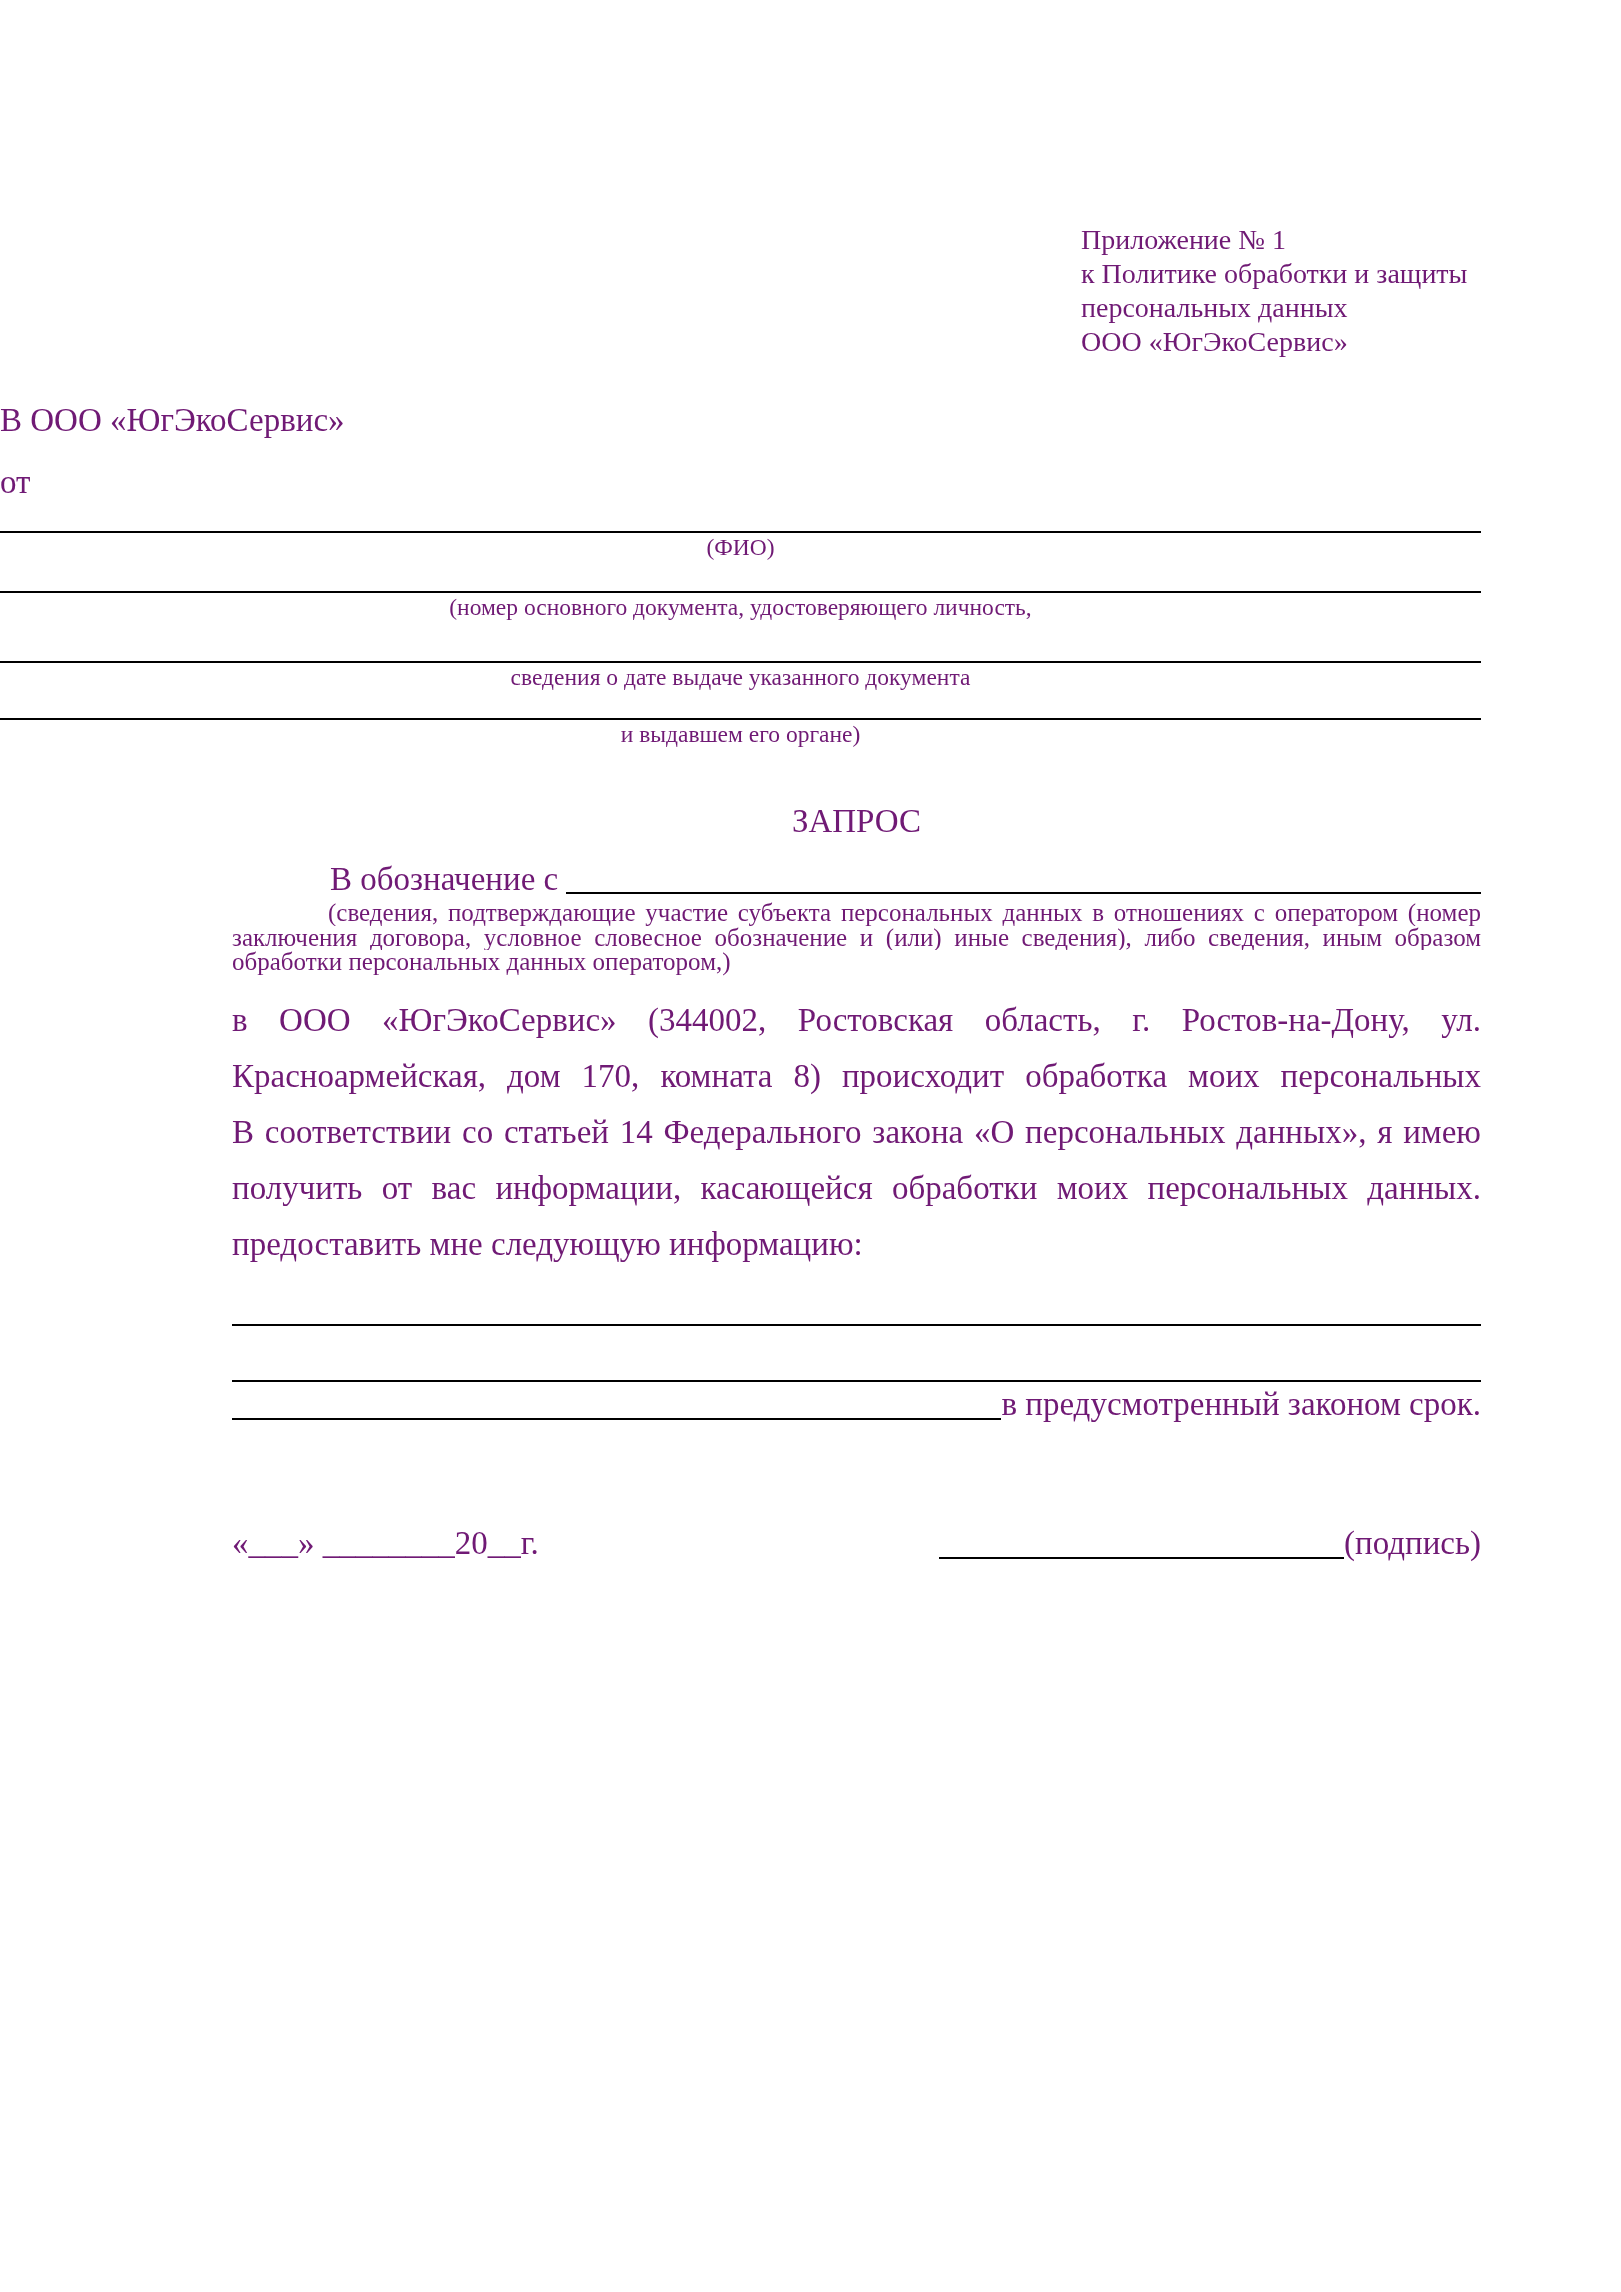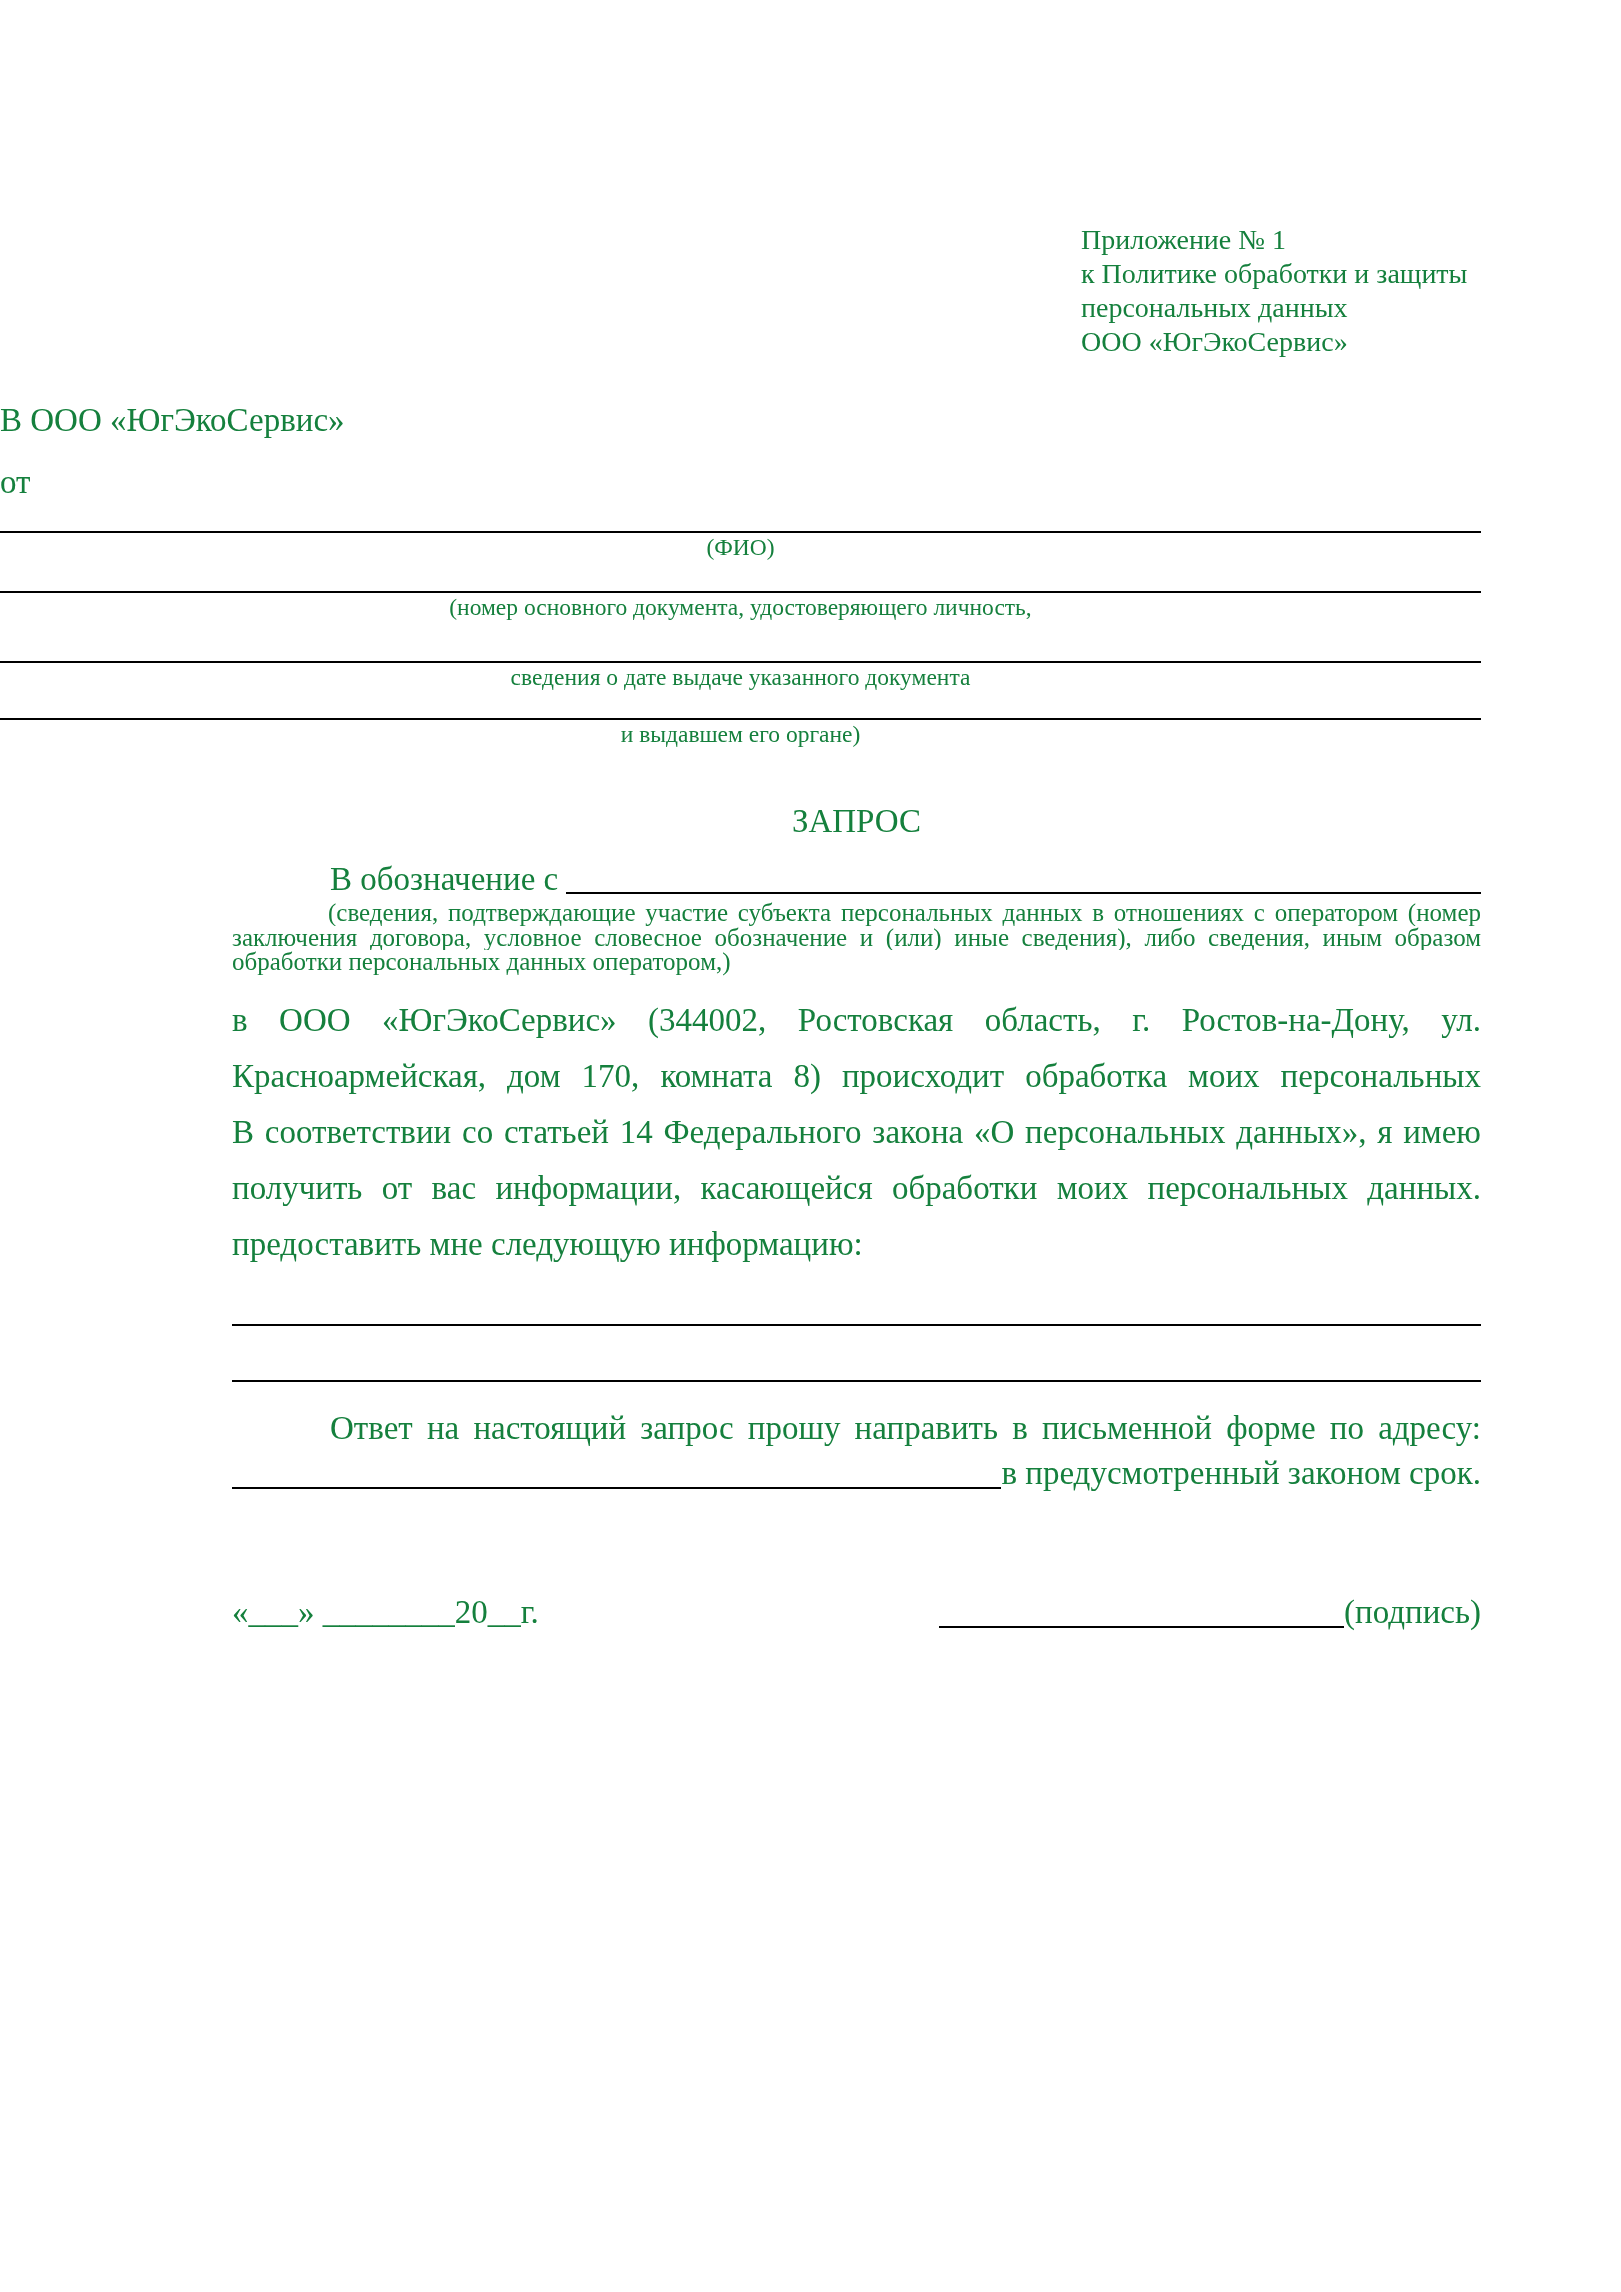--- a/index.html
+++ b/index.html
@@ -1,20 +1,20 @@
 <!DOCTYPE html>
 <html lang="ru"><head>
 <meta charset="utf-8">
 <style>
   html,body{margin:0;padding:0;background:#888;}
   .page{
     position:relative;
     width:1621px;height:2293px;
     background:#ffffff;
-    color:#15803d;
+    color:#701a75;
     font-family:"Liberation Serif","DejaVu Serif",serif;
     overflow:hidden;
     margin:0 auto;
   }
   
   .annex{margin:223px 140px 0 1081px;font-size:28px;line-height:34px;}
   
   .title{margin:43px 140px 0 232px;text-align:center;font-weight:bold;font-size:39px;line-height:46px;}
   
   .addr{margin-right:140px;font-size:33px;}
@@ -106,21 +106,20 @@
     <div class="jl body-line">в ООО «ЮгЭкоСервис» (344002, Ростовская область, г. Ростов-на-Дону, ул.</div>
     <div class="jl body-line">Красноармейская, дом 170, комната 8) происходит обработка моих персональных данных.</div>
     <div class="jl body-line">В соответствии со статьей 14 Федерального закона «О персональных данных», я имею право</div>
     <div class="jl body-line">получить от вас информации, касающейся обработки моих персональных данных. Прошу</div>
     <div class="body-last">предоставить мне следующую информацию:</div>
   </div>
 
   <div class="blank-wide b1"></div>
   <div class="blank-wide b2"></div>
 
-  <div class="reply1 jl">Ответ на настоящий запрос прошу направить в письменной форме по адресу:</div>
   <div class="reply-row">
     <span class="reply-fill"></span>
     <span class="reply-suffix">в предусмотренный законом срок.</span>
   </div>
 
   <div class="bottom-row">
     <span class="date-text">«___» ________20__г.</span>
     <span class="sig-group">
       <span class="sig-fill"></span>
       <span class="sig-cap">(подпись)</span>

